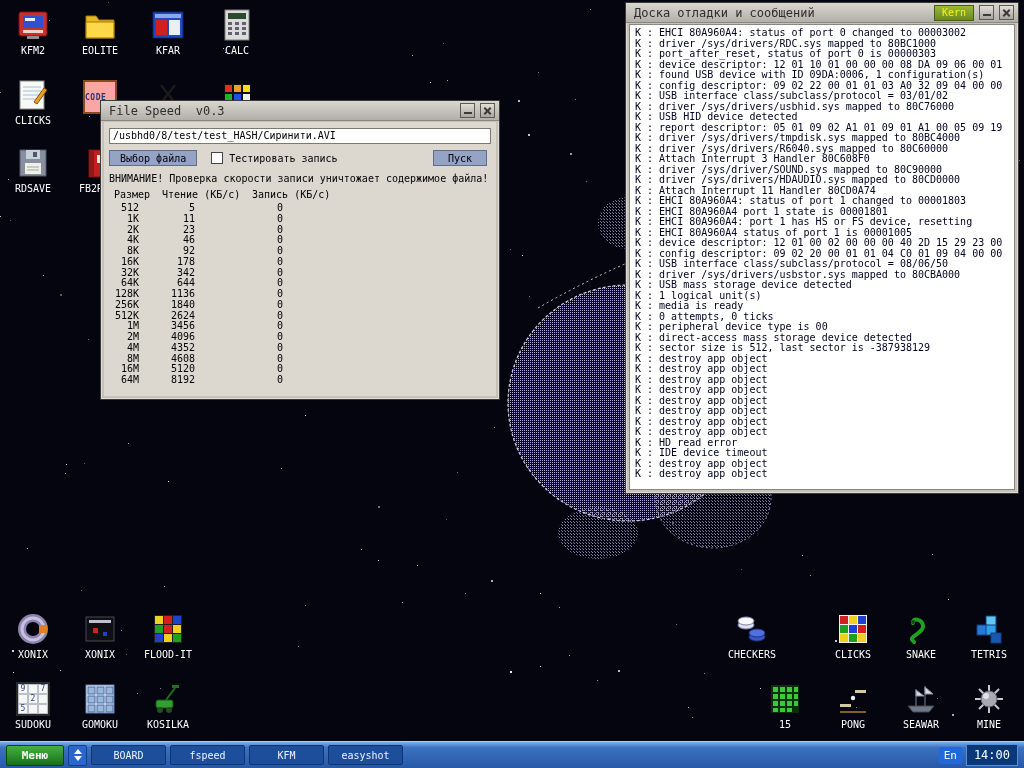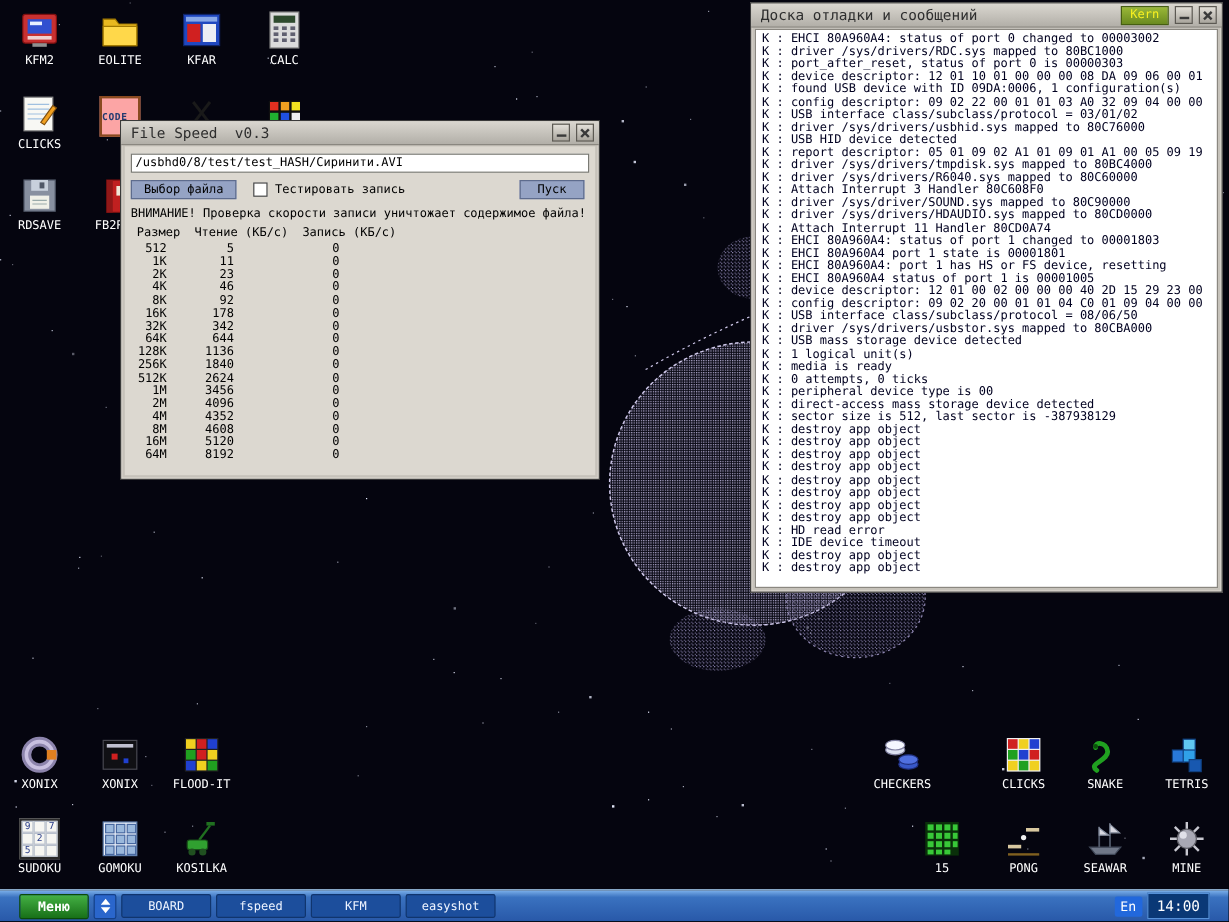--- a/index.html
+++ b/index.html
@@ -52,21 +52,21 @@
   .fsrow .c0 { width:30px; text-align:right; }
   .fsrow .c1 { width:56px; text-align:right; }
   .fsrow .c2 { width:88px; text-align:right; }
 
   
   #board { left:625px; top:2px; width:394px; height:492px; }
   .boardbody { position:absolute; left:3px; top:21px; right:3px; bottom:3px; background:#ffffff; border:1px solid #8a8780; overflow:hidden; padding:3px 0 0 5px; }
   .logline { font-size:10px; line-height:10.5px; color:#000020; white-space:pre; }
 
   
-  #taskbar { position:absolute; left:0; bottom:0; width:1024px; height:27px; background:linear-gradient(#7cb0ea,#3a72c0 22%,#2858a8); border-top:1px solid #a8d0f4; display:flex; align-items:center; padding:0 16px; gap:4px; z-index:10; }
+  #taskbar { position:absolute; left:0; bottom:0; width:1024px; height:27px; background:linear-gradient(#7cb0ea,#3a72c0 22%,#2858a8); border-top:1px solid #a8d0f4; display:flex; align-items:center; padding:0 6px; gap:4px; z-index:10; }
   .menubtn { width:58px; height:21px; background:linear-gradient(#44b044,#187018); border:1px solid #0a4a0a; color:#fff; font-family:inherit; font-size:11px; font-weight:bold; border-radius:2px; }
   .switchbtn { width:19px; height:21px; background:#2a66cc; border:1px solid #144088; border-radius:2px; display:flex; flex-direction:column; align-items:center; justify-content:center; gap:2px; padding:0; }
   .tri-up { width:0; height:0; border-left:4px solid transparent; border-right:4px solid transparent; border-bottom:5px solid #fff; }
   .tri-down { width:0; height:0; border-left:4px solid transparent; border-right:4px solid transparent; border-top:5px solid #fff; }
   .taskbtn { width:75px; height:20px; background:#1c4e9c; border:1px solid #10356e; color:#eef4ff; font-family:inherit; font-size:10px; text-align:center; border-radius:2px; overflow:hidden; }
   .lang { margin-left:auto; background:#2268dc; color:#fff; font-size:11px; line-height:13px; padding:2px 5px; border-radius:2px; }
   .clock { background:#0a3876; color:#ffffff; font-size:12px; line-height:14px; padding:3px 7px; border:1px solid #5590d8; }
 </style>
 </head>
 <body>

